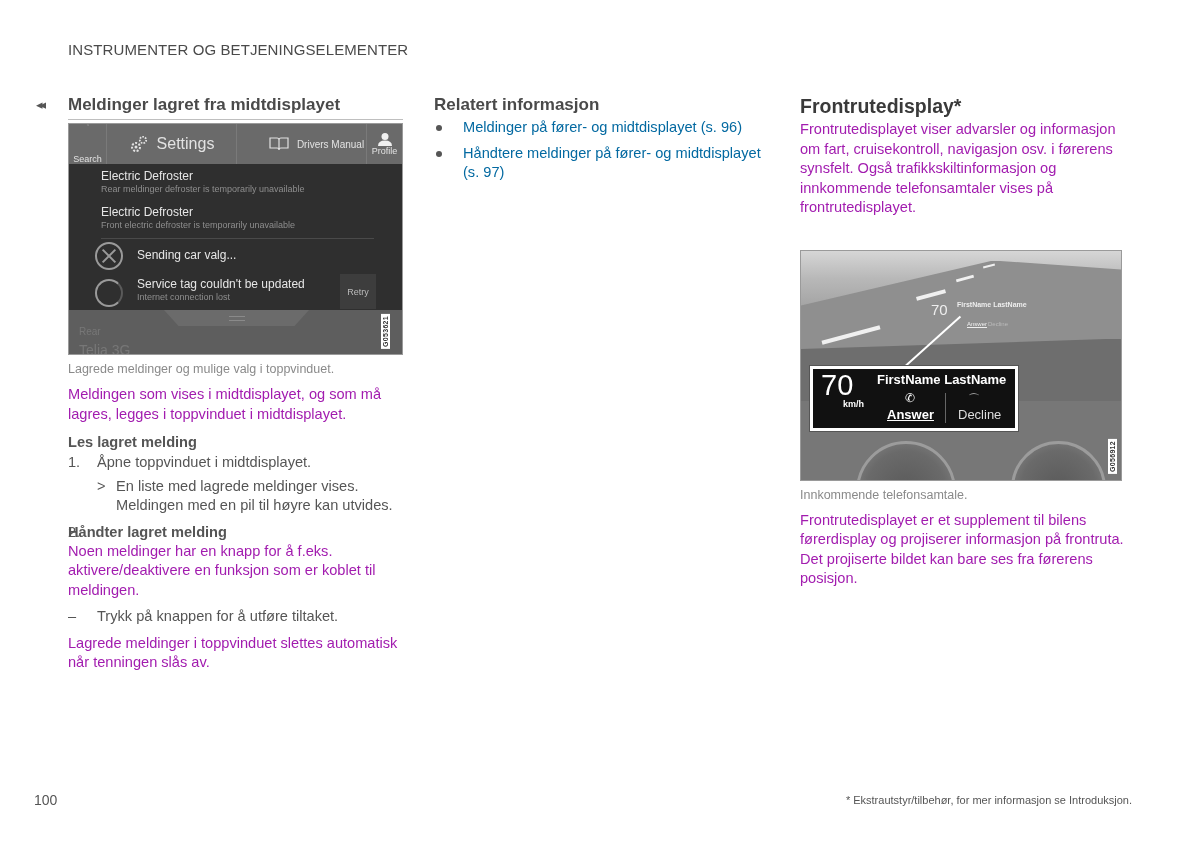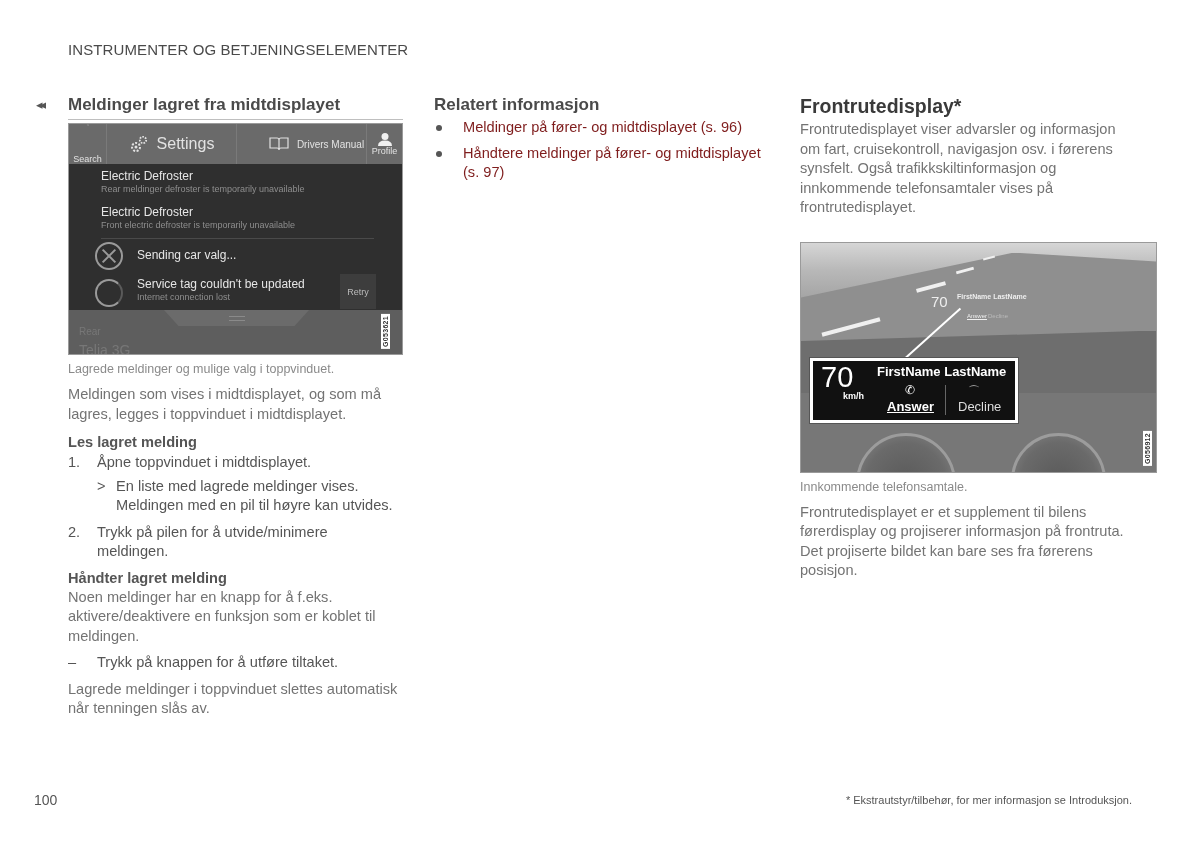--- a/index.html
+++ b/index.html
@@ -12,21 +12,21 @@
     .col-1 { left: 68px; width: 335px; }
     .col-2 { left: 434px; width: 340px; }
     .col-3 { left: 800px; width: 335px; }
 
     .back-icon { position: absolute; left: 36px; top: 97px; font-size: 13px; color: #555; letter-spacing: -3px; }
 
     h2.section { font-size: 17px; font-weight: bold; color: #4a4a4a; line-height: 22px; padding-bottom: 2px; }
     .col-1 h2.section { border-bottom: 1px solid #bfbfbf; padding-bottom: 3px; }
     h1.section { font-size: 19.5px; font-weight: bold; color: #3a3a3a; line-height: 24px; margin-bottom: 2px; }
 
-    p { font-size: 14.6px; line-height: 19.5px; color: #737373; }
+    p { font-size: 14.6px; line-height: 19.5px; color: #a21caf; }
     .caption { font-size: 12.5px; color: #8a8a8a; line-height: 16px; margin-top: 6px; margin-bottom: 8px; }
     .subhead { font-size: 14.6px; font-weight: bold; color: #555; line-height: 19px; margin-top: 9px; }
 
     
     .screen { position: relative; width: 335px; height: 232px; background: #2f2f2f; border: 1px solid #9a9a9a; margin-top: 3px; overflow: hidden; }
     .topbar { position: absolute; left: 0; top: 0; width: 100%; height: 40px; background: #6a6a6a; display: flex; }
     .tb-item { position: relative; height: 40px; color: #e2e2e2; font-size: 9px; display: flex; align-items: center; justify-content: center; border-right: 1px solid #7a7a7a; }
     .tb-search { width: 38px; flex-direction: column; gap: 28px; }
     .tb-settings { width: 130px; gap: 8px; font-size: 16px; }
     .tb-spacer { width: 30px; }
@@ -50,25 +50,25 @@
 
     ol.steps { list-style: none; margin-top: 1px; }
     ol.steps li { position: relative; padding-left: 29px; font-size: 14.6px; line-height: 19.5px; color: #555; margin-bottom: 7px; }
     ol.steps li .num { position: absolute; left: 0; top: 0; }
     .result { position: relative; padding-left: 48px; font-size: 14.6px; line-height: 19.5px; color: #555; margin-top: 4px; }
     .result .gt { position: absolute; left: 29px; top: 0; }
     .dash-item { position: relative; padding-left: 29px; font-size: 14.6px; line-height: 19.5px; margin-top: 7px; margin-bottom: 7px; }
     .dash-item .dash { position: absolute; left: 0; top: 0; }
 
     ul.related { list-style: none; }
-    ul.related li { position: relative; padding-left: 29px; font-size: 14.6px; line-height: 19.5px; color: #7f1d1d; margin-bottom: 6px; }
+    ul.related li { position: relative; padding-left: 29px; font-size: 14.6px; line-height: 19.5px; color: #0369a1; margin-bottom: 6px; }
     ul.related li .dot { position: absolute; left: 2px; top: 7px; width: 6px; height: 6px; background: #555; border-radius: 50%; }
 
     
-    .hud { position: relative; width: 357px; height: 231px; margin-top: 24px; border: 1px solid #9a9a9a; overflow: hidden; background: #8a8a8a; }
+    .hud { position: relative; width: 322px; height: 231px; margin-top: 32px; border: 1px solid #9a9a9a; overflow: hidden; background: #8a8a8a; }
     .hud-sky { position: absolute; left: 0; top: 0; width: 100%; height: 100%; background: linear-gradient(180deg, #d6d6d6 0%, #b8b8b8 12%, #8b8b8b 40%, #7c7c7c 55%, #6d6d6d 100%); }
     .hud-road { position: absolute; left: 0; top: 10px; width: 100%; height: 90px; background: #8f8f8f; clip-path: polygon(0 50%, 60% 0, 100% 10%, 100% 100%, 0 100%); }
     .stripe { position: absolute; height: 4px; background: #f0f0f0; transform: rotate(-15deg); }
     .dash-top { position: absolute; left: 0; top: 88px; width: 100%; height: 70px; background: #6e6e6e; clip-path: polygon(0 15%, 100% 0, 100% 100%, 0 100%); }
     .dash-low { position: absolute; left: 0; top: 150px; width: 100%; height: 81px; background: #777; }
     .gauge { position: absolute; border-radius: 50%; border: 3px solid #9c9c9c; background: radial-gradient(circle, #5a5a5a 0%, #6a6a6a 60%, #8a8a8a 100%); }
     .small-hud { position: absolute; left: 130px; top: 50px; color: #eee; }
     .small-hud .sv { position: absolute; left: 0; top: 0; font-size: 15px; }
     .small-hud .sn { position: absolute; left: 26px; top: 0; font-size: 7px; font-weight: bold; white-space: nowrap; }
     .small-hud .sa { position: absolute; left: 36px; top: 20px; font-size: 6px; text-decoration: underline; }
@@ -168,21 +168,20 @@
     <li>
       <span class="num">1.</span>
       <span>Åpne toppvinduet i midtdisplayet.</span>
       <div class="result" style="margin-left:-29px;">
         <span class="gt">&gt;</span>
         <span>En liste med lagrede meldinger vises. Meldingen med en pil til høyre kan utvides.</span>
       </div>
     </li>
     <li>
       <span class="num">2.</span>
-      <span>Trykk på pilen for å utvide/minimere meldingen.</span>
     </li>
   </ol>
 
   <div class="subhead" style="margin-top:4px;">Håndter lagret melding</div>
   <p>Noen meldinger har en knapp for å f.eks. aktivere/deaktivere en funksjon som er koblet til meldingen.</p>
   <div class="dash-item">
     <span class="dash">–</span>
     <span>Trykk på knappen for å utføre tiltaket.</span>
   </div>
   <p>Lagrede meldinger i toppvinduet slettes automatisk når tenningen slås av.</p>

